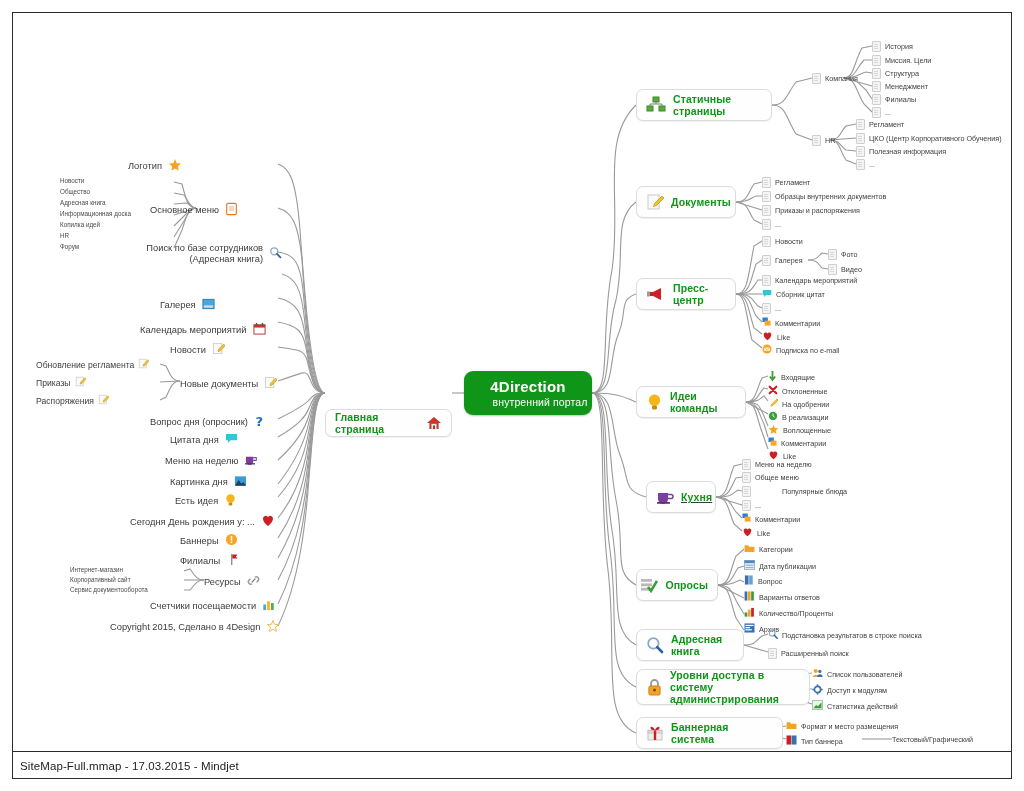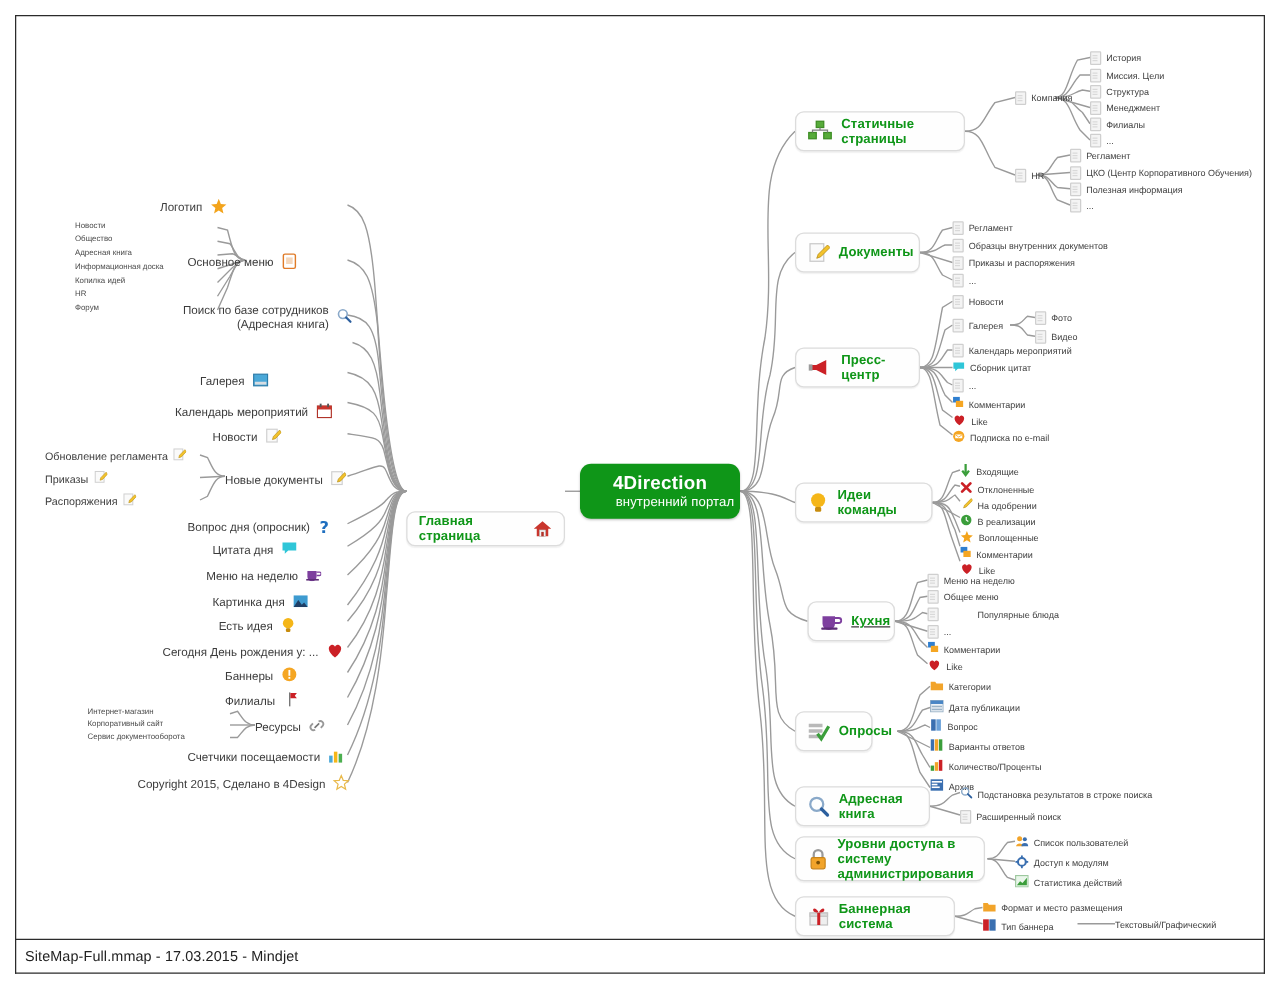--- a/index.html
+++ b/index.html
@@ -610,21 +610,21 @@
         </svg></span>
       <span class="txt">Комментарии</span>
     </div>
   <div class="leaf r" style="left:742px;top:527px;">
       <span class="ic"><svg width="11" height="10" viewBox="0 0 14 13">
           <path d="M7 12 C1 7.5 1 3 4 2 C5.6 1.4 6.6 2.6 7 3.4 C7.4 2.6 8.4 1.4 10 2 C13 3 13 7.5 7 12 Z" fill="#cb2026"></path>
         </svg></span>
       <span class="txt">Like</span>
     </div>
 
-  <div class="node branch" style="left:636px;top:569px;width:62px;height:32px;">
+  <div class="node branch" style="left:636px;top:569px;width:82px;height:32px;justify-content:flex-end;">
     <span class="ic">
         <svg width="18" height="18" viewBox="0 0 18 18">
           <rect x="1" y="3" width="11" height="2.8" fill="#b9b9b9"></rect>
           <rect x="1" y="7.4" width="11" height="2.8" fill="#b9b9b9"></rect>
           <rect x="1" y="11.8" width="11" height="2.8" fill="#b9b9b9"></rect>
           <path d="M8 11 L11 15 L17 5" fill="none" stroke="#3b9e3b" stroke-width="2.6"></path>
         </svg>
       </span>
     <span class="lbl">Опросы</span>
   </div>
@@ -690,21 +690,21 @@
           <circle cx="5" cy="5" r="3.4" fill="none" stroke="#8aa9c9" stroke-width="1.4"></circle>
           <path d="M7.6 7.6 L11 11" stroke="#2c5f9e" stroke-width="1.8" stroke-linecap="round"></path>
         </svg></span>
       <span class="txt">Подстановка результатов в строке поиска</span>
     </div>
   <div class="leaf r" style="left:768px;top:648px;">
       <span class="icon i-doc"></span>
       <span class="txt">Расширенный поиск</span>
     </div>
 
-  <div class="node branch" style="left:636px;top:669px;width:152px;height:36px;">
+  <div class="node branch" style="left:636px;top:669px;width:174px;height:36px;">
     <span class="ic">
         <svg width="17" height="19" viewBox="0 0 16 19">
           <path d="M4.5 8 V5.5 a3.5 3.5 0 0 1 7 0 V8" fill="none" stroke="#9a9a9a" stroke-width="1.8"></path>
           <rect x="2.4" y="8" width="11.2" height="9" rx="1.4" fill="#f2a42a" stroke="#c9841a"></rect>
           <circle cx="8" cy="12" r="1.5" fill="#7a4f06"></circle>
         </svg>
       </span>
     <span class="lbl" style="white-space:normal;line-height:12px;">Уровни доступа в систему администрирования</span>
   </div>
   <div class="leaf r" style="left:812px;top:668px;">
@@ -727,21 +727,21 @@
       <span class="txt">Доступ к модулям</span>
     </div>
   <div class="leaf r" style="left:812px;top:700px;">
       <span class="ic"><svg width="11" height="10" viewBox="0 0 12 11">
           <rect x="0.5" y="0.5" width="11" height="10" fill="#e9f6ea" stroke="#9dc89f"></rect>
           <path d="M1.6 9 L4.4 5.4 L6.6 7 L10.4 2.4 L10.4 9 Z" fill="#3b9e3b"></path>
         </svg></span>
       <span class="txt">Статистика действий</span>
     </div>
 
-  <div class="node branch" style="left:636px;top:717px;width:128px;height:32px;">
+  <div class="node branch" style="left:636px;top:717px;width:147px;height:32px;">
     <span class="ic">
         <svg width="18" height="18" viewBox="0 0 18 18">
           <rect x="2" y="6.4" width="14" height="9.6" fill="#efefef" stroke="#c4c4c4"></rect>
           <rect x="2" y="6.4" width="14" height="2.6" fill="#dcdcdc" stroke="#c4c4c4"></rect>
           <rect x="7.8" y="6.4" width="2.4" height="9.6" fill="#cb2026"></rect>
           <path d="M9 6 C7 2 4 2 4.6 4.4 C5 6 7.6 6 9 6 Z" fill="#cb2026"></path>
           <path d="M9 6 C11 2 14 2 13.4 4.4 C13 6 10.4 6 9 6 Z" fill="#cb2026"></path>
         </svg>
       </span>
     <span class="lbl">Баннерная система</span>

